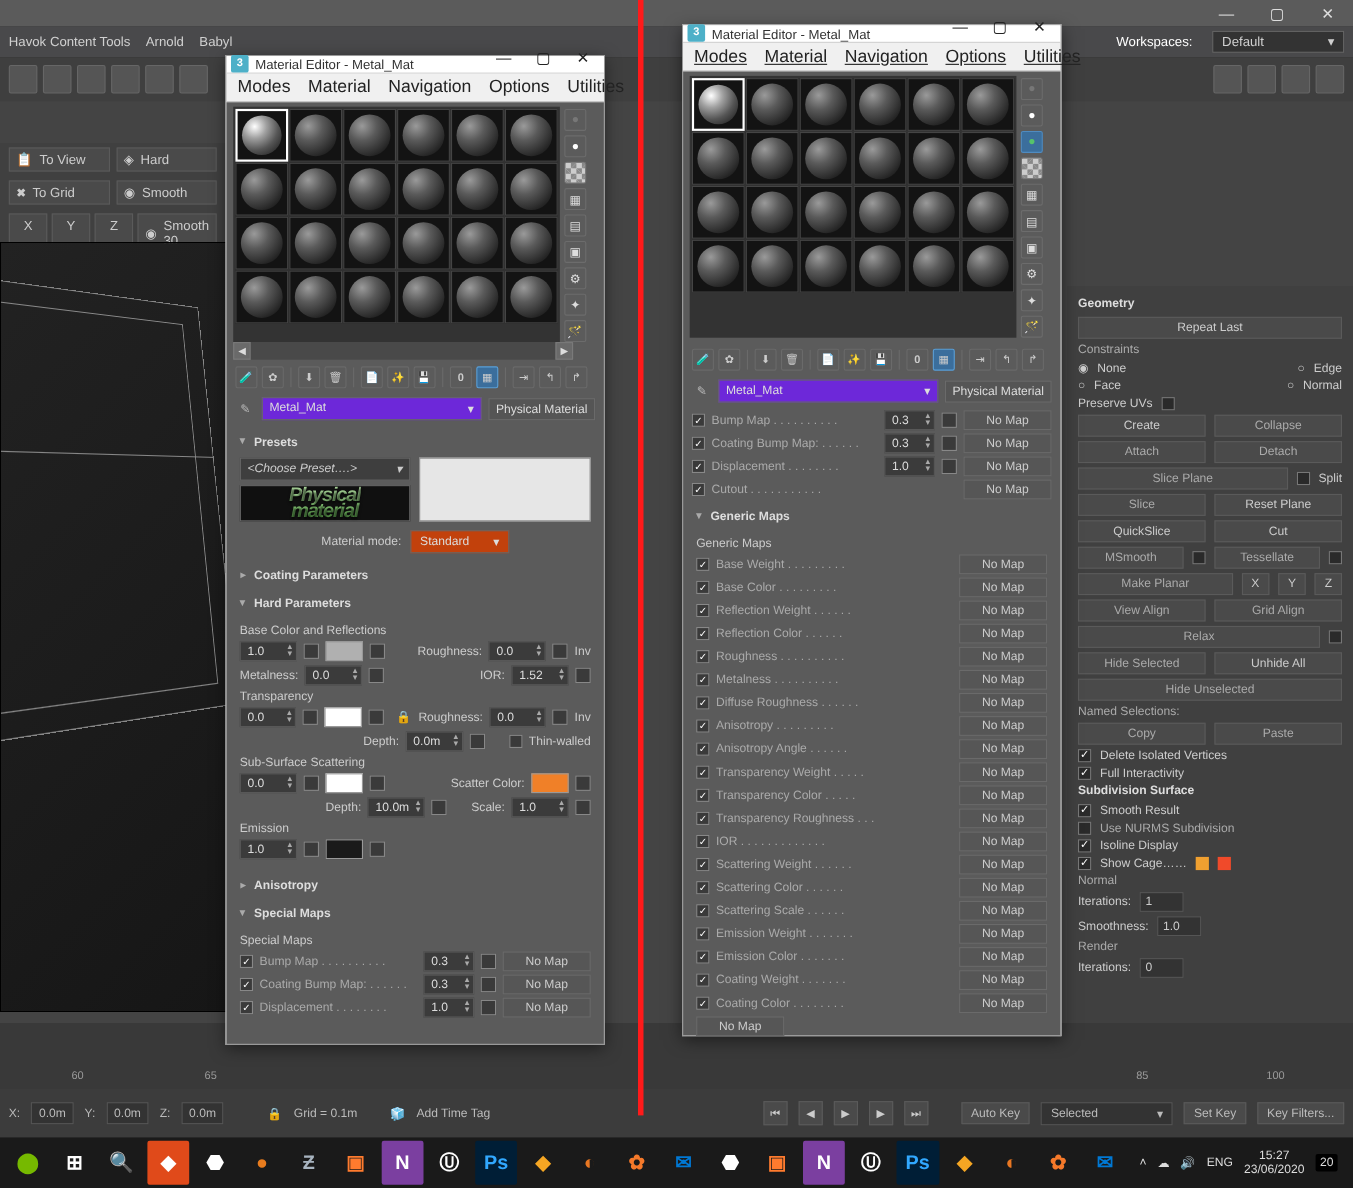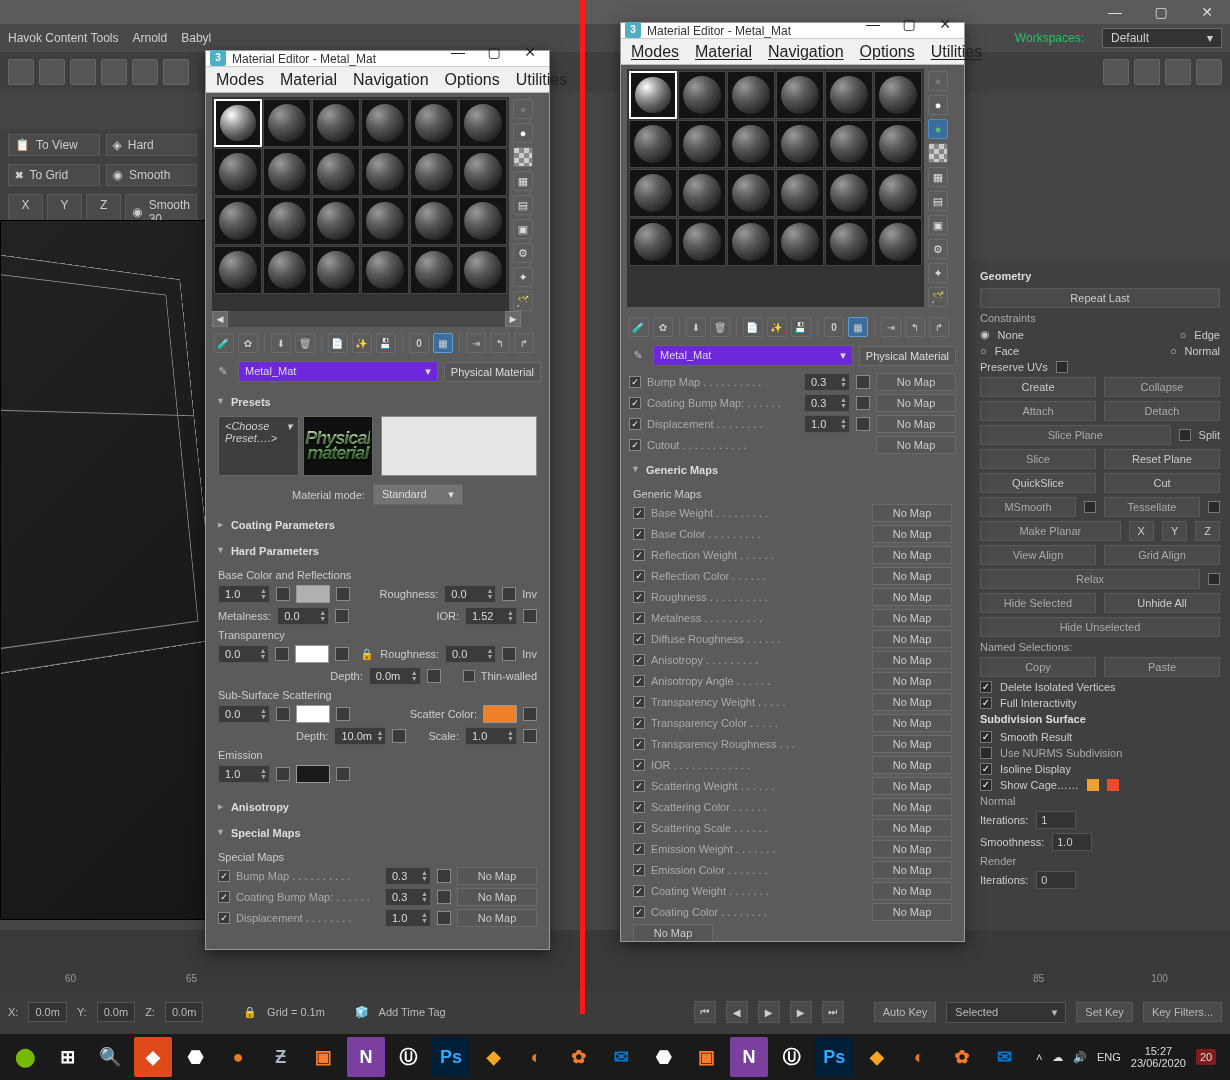--- a/index.html
+++ b/index.html
@@ -20,21 +20,21 @@
   
   .os-titlebar {
     position: absolute; top:0; left:0; right:0; height:24px;
     background:#5b5b5b; display:flex; justify-content:flex-end; align-items:center;
   }
   .os-btn { width:46px; height:24px; display:flex; align-items:center; justify-content:center; color:#ddd; font-size:14px; }
 
   
   .max-menubar { position:absolute; top:24px; left:0; right:0; height:28px; display:flex; align-items:center; padding:0 8px; gap:14px; background:#49494b; color:#d0d0d0; font-size:12px; }
   .max-menubar .spacer { flex:1; }
-  .workspace-label { color:#22c55e; margin-right:4px; }
+  .workspace-label { color:#ffffff; margin-right:4px; }
   .workspace-box { background:#333; border:1px solid #666; padding:2px 8px; width:120px; display:flex; justify-content:space-between; }
 
   .max-toolbar { position:absolute; top:52px; left:0; right:0; height:40px; background:#3f3f3f; display:flex; align-items:center; padding:0 8px; gap:5px; }
   .tb-icon { width:26px; height:26px; background:#555; border:1px solid #666; border-radius:2px; }
 
   
   .left-panel { position:absolute; top:130px; left:0; width:205px; background:#404040; font-size:12px; color:#ccc; }
   .lp-row { display:flex; align-items:center; gap:6px; padding:4px 8px; }
   .lp-btn { flex:1; background:#4a4a4a; border:1px solid #5a5a5a; padding:3px 6px; text-align:left; display:flex; gap:6px; align-items:center; }
   .axis-row { display:flex; gap:4px; padding:4px 8px; }
@@ -159,21 +159,21 @@
 
   .preset-row { display:flex; gap:8px; }
   .preset-combo { flex:1; background:#3e3e3e; border:1px solid #666; padding:3px 6px; display:flex; justify-content:space-between; font-style:italic; }
   .preset-preview { flex:1; height:60px; background:#101010; border:1px solid #666; display:flex; align-items:center; justify-content:center; }
   .pm-text { font-style:italic; font-weight:bold; font-size:18px;
     background: linear-gradient(180deg,#b5e0a5,#5aa74a); -webkit-background-clip:text; color:transparent;
     text-shadow: 0 2px 2px rgba(0,0,0,.6);
     letter-spacing:-1px; line-height:0.85; text-align:center;
   }
   .mode-row { display:flex; align-items:center; justify-content:center; gap:8px; margin-top:8px; }
-  .combo { background:#737373; border:1px solid #666; padding:3px 8px; color:#ddd; display:inline-flex; gap:16px; justify-content:space-between; min-width:90px;}
+  .combo { background:#c2410c; border:1px solid #666; padding:3px 8px; color:#ddd; display:inline-flex; gap:16px; justify-content:space-between; min-width:90px;}
 
   .subhead { color:#ccc; margin:4px 0; }
   .param-row { display:flex; align-items:center; gap:6px; margin:4px 0; }
   .spin { background:#3b3b3b; border:1px solid #585858; padding:2px 2px 2px 6px; width:52px; color:#ddd; display:inline-flex; align-items:center; justify-content:space-between; }
   .spin .arrows{font-size:7px;line-height:6px;color:#aaa;}
   .swatch { width:34px; height:18px; border:1px solid #999; }
   .checkbox { width:12px; height:12px; border:1px solid #888; background:#3a3a3a; display:inline-block; }
   .checkbox.on::after{content:"✓";color:#fff;font-size:9px;display:block;text-align:center;line-height:10px;}
   .map-check { border:1px solid #888; width:14px; height:14px; background:#3a3a3a; }
   .label { color:#ccc; }
@@ -438,21 +438,21 @@
     <div class="task-icon" style="color:#0078d4">✉</div>
     <div class="tray">
       <span>˄</span>
       <span>☁</span>
       <span>🔊</span>
       <span>ENG</span>
       <div class="clock">
         <div>15:27</div>
           <div>23/06/2020</div>
       </div>
-      <span style="background:#7f1d1d;padding:2px 4px;border-radius:2px;">20</span>
+      <span style="background:#000000;padding:2px 4px;border-radius:2px;">20</span>
     </div>
   </div>
 
   <div class="mat-editor" id="editorA">
     <div class="mat-title">
       <div class="app-ico"></div>
       <div class="ttl">Material Editor - Metal_Mat</div>
       <div class="win-btn">—</div>
       <div class="win-btn">▢</div>
       <div class="win-btn">✕</div>
@@ -588,21 +588,21 @@
 
       <div class="mat-scroll">
 
         <div class="rollout">
           <div class="roll-head">
               <span class="caret">▼</span>
               <span>Presets</span>
             </div>
           <div class="roll-body">
             <div class="preset-row">
-              <div style="flex:1;display:flex;flex-direction:row;gap:4px;">
+              <div style="flex:1;display:flex;flex-direction:column;gap:4px;">
                 <div class="preset-combo">
                     <span>&lt;Choose Preset….&gt;</span>
                     <span>▾</span>
                   </div>
                 <div class="preset-preview">
                     <div class="pm-text"><span>Physical</span><br><span>material</span></div>
                   </div>
               </div>
               <div style="flex:1;background:#e6e6e6;border:1px solid #888;"></div>
             </div>

